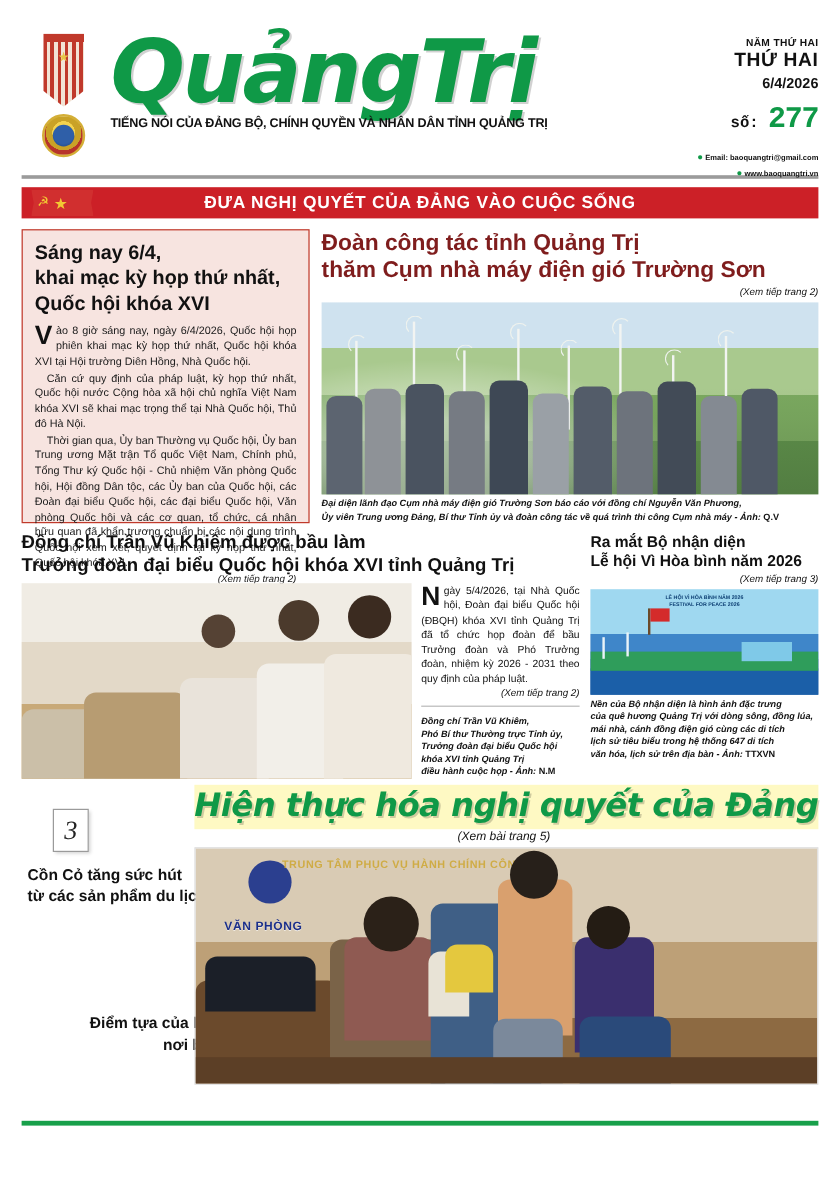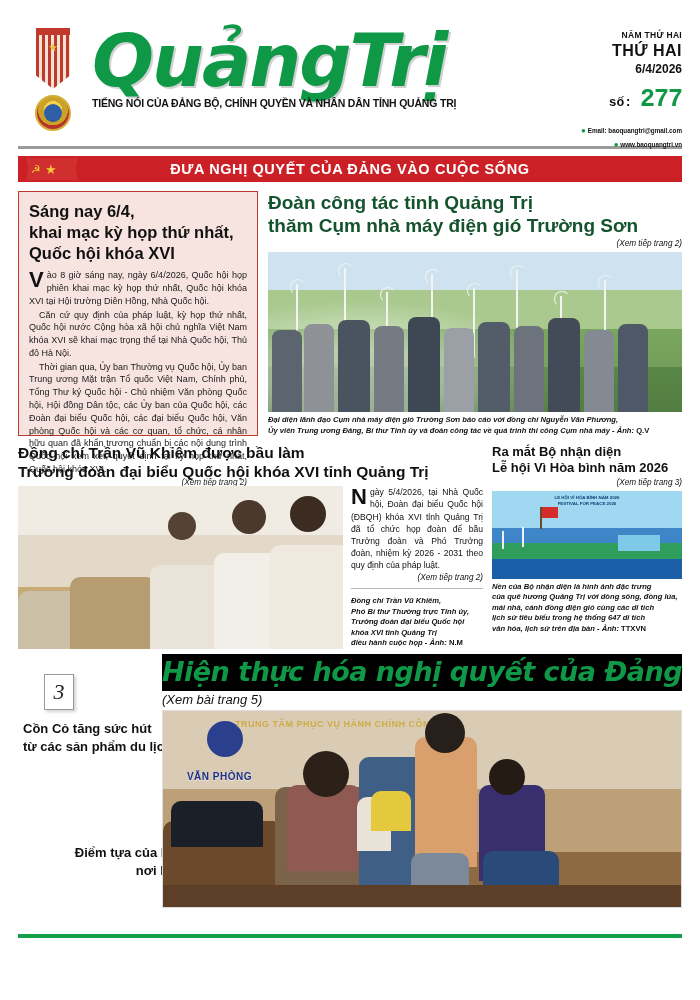--- a/index.html
+++ b/index.html
@@ -88,21 +88,21 @@
   .lead-body { font-size: 9px; line-height: 1.42; text-align: justify; color: #1a1a1a; }
   .lead-body p { margin: 0 0 1px 0; text-indent: 10px; }
   .lead-body p.first { text-indent: 0; }
   .dropcap {
     float: left; font-size: 22px; line-height: 0.85; font-weight: 700;
     padding: 2px 3px 0 0; color: #111;
   }
   .seemore-right { display: block; text-align: right; font-style: italic; font-size: 8.2px; }
 
   .lead-right { flex: 1; display: flex; flex-direction: column; }
-  .hl-main { font-size: 19px; font-weight: 700; line-height: 1.22; color: #14532d; }
+  .hl-main { font-size: 19px; font-weight: 700; line-height: 1.22; color: #7f1d1d; }
   .hl-see { text-align: right; font-style: italic; font-size: 8.2px; margin: 2px 0 4px 0; }
   .photo {
     position: relative; overflow: hidden; background: #d8d8d8;
   }
   .photo-wind {
     flex: 1;
     background:
       radial-gradient(ellipse at 22% 82%, rgba(255,255,255,0.55) 0 18%, rgba(0,0,0,0) 45%),
       linear-gradient(to bottom, #cfe2ef 0 24%, #a9c98e 24% 48%, #7aa85f 48% 72%, #5e8f4a 72% 100%);
   }
@@ -154,28 +154,28 @@
     box-shadow: 2px 2px 3px rgba(0,0,0,0.18);
     background: #fff;
   }
   .teaser-1 { position: absolute; left: 26px; top: 20px; }
   .teaser-1-txt { position: absolute; left: 5px; top: 66px; width: 192px; font-size: 13px; font-weight: 700; line-height: 1.35; }
   .teaser-2 { position: absolute; left: 148px; top: 148px; }
   .teaser-2-txt { position: absolute; left: 5px; top: 190px; width: 192px; font-size: 13px; font-weight: 700; line-height: 1.35; text-align: right; }
 
   .feature { flex: 1; position: relative; }
   .feature-head {
-    background: #000000; padding: 2px 0 4px 0; text-align: center;
+    background: #fef9c3; padding: 2px 0 4px 0; text-align: center;
   }
   .feature-title {
     font-family: "DejaVu Sans", sans-serif;
     font-size: 27px; font-weight: 700; font-style: italic; letter-spacing: -0.5px;
     color: #0f9947; text-shadow: 1.5px 1.5px 0 rgba(0,0,0,0.18); white-space: nowrap;
   }
-  .feature-see { text-align: left; font-style: italic; font-size: 13px; padding: 1px 4px 3px 0; }
+  .feature-see { text-align: center; font-style: italic; font-size: 10px; padding: 1px 4px 3px 0; }
   .feature-photo {
     height: 196px; position: relative; overflow: hidden;
     background: linear-gradient(to bottom, #d9cbb4 0 40%, #bda077 40% 72%, #8d6a42 72% 100%);
     border: 1px solid #ddd;
   }
   .office-sign {
     position: absolute; left: 24px; top: 60px;
     color: #1b2f8a; font-weight: 700; font-size: 10px; letter-spacing: 0.5px;
     text-shadow: 0 1px 0 rgba(255,255,255,0.6);
   }

